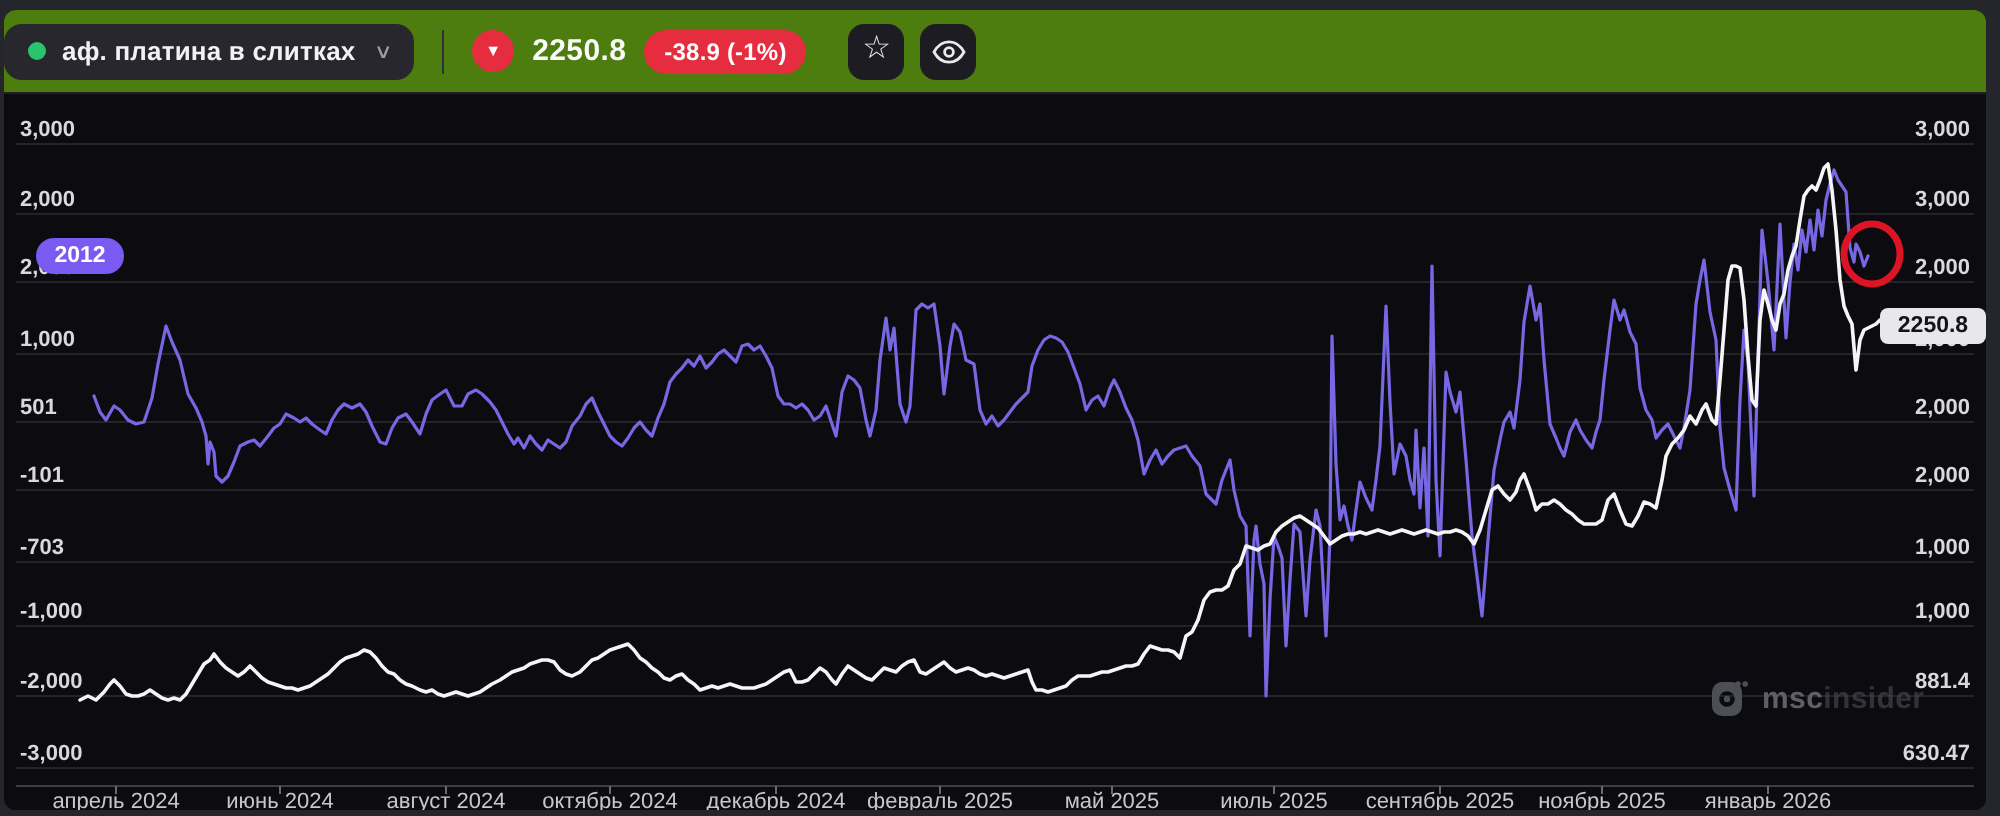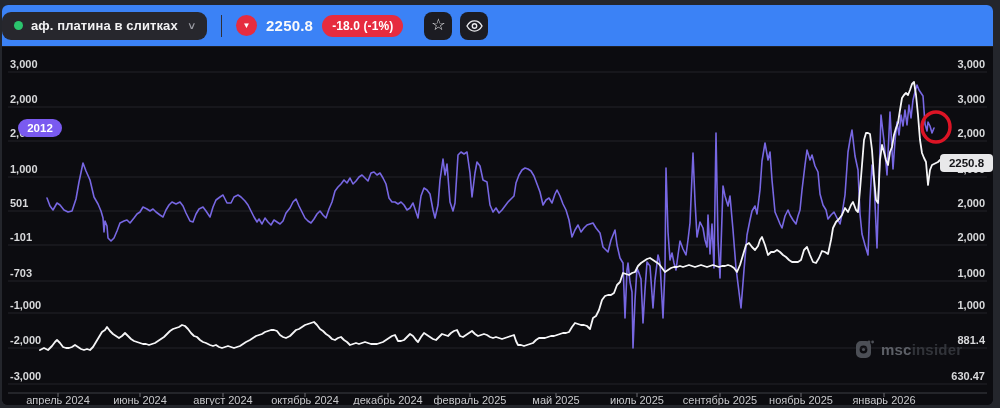--- a/index.html
+++ b/index.html
@@ -1,20 +1,20 @@
 <!DOCTYPE html>
 <html><head>
 <meta charset="utf-8">
 <style>
   html,body{margin:0;padding:0;background:#24262c;width:1000px;height:408px;overflow:hidden;
     font-family:"Liberation Sans",sans-serif;-webkit-font-smoothing:antialiased;}
   .panel{position:absolute;left:2px;top:5px;width:991px;height:400px;background:#0c0c10;
     border-radius:6px;overflow:hidden;}
   
-  .header{height:42px;background:#3b82f6;display:flex;align-items:center;
+  .header{height:42px;background:#4d7c0f;display:flex;align-items:center;
     border-bottom:1px solid #1e1f25;box-sizing:border-box;}
   .symbol-pill{display:flex;align-items:center;gap:8px;background:#27272d;border-radius:9px;
     height:28px;padding:0 12px;cursor:pointer;}
   .status-dot{width:9px;height:9px;border-radius:50%;background:#2bc46e;}
   .symbol-label{color:#f2f2f4;font-size:13px;font-weight:bold;letter-spacing:.1px;}
   .chev{color:#9b9ca4;font-size:10px;margin-left:2px;transform:scaleX(1.3);}
   .vdivider{width:1px;height:22px;background:#2f3038;margin:0 14px;}
   .dir-circle{width:21px;height:21px;border-radius:50%;background:#e62c3f;display:flex;
     align-items:center;justify-content:center;}
   .dir-circle span{color:#fff;font-size:8px;line-height:1;}
@@ -48,21 +48,21 @@
     <div class="symbol-pill">
       <span class="status-dot"></span>
       <span class="symbol-label">аф. платина в слитках</span>
       <span class="chev">∨</span>
     </div>
     <div class="vdivider"></div>
     <div class="dir-circle">
       <span>▼</span>
     </div>
     <span class="price-label">2250.8</span>
-    <span class="change-badge">-18.0 (-1%)</span>
+    <span class="change-badge">-38.9 (-1%)</span>
     <div class="header-spacer"></div>
     <div class="icon-btn">
       <span class="star-glyph">☆</span>
     </div>
     <div class="btn-gap"></div>
     <div class="icon-btn">
       <svg width="17" height="12" viewBox="0 0 17 12">
         <path d="M1 6 C3.4 1.6 6 0.9 8.5 0.9 C11 0.9 13.6 1.6 16 6 C13.6 10.4 11 11.1 8.5 11.1 C6 11.1 3.4 10.4 1 6 Z" fill="none" stroke="#e9e9ec" stroke-width="1.4"></path>
         <circle cx="8.5" cy="6" r="2.2" fill="none" stroke="#e9e9ec" stroke-width="1.4"></circle>
       </svg>

